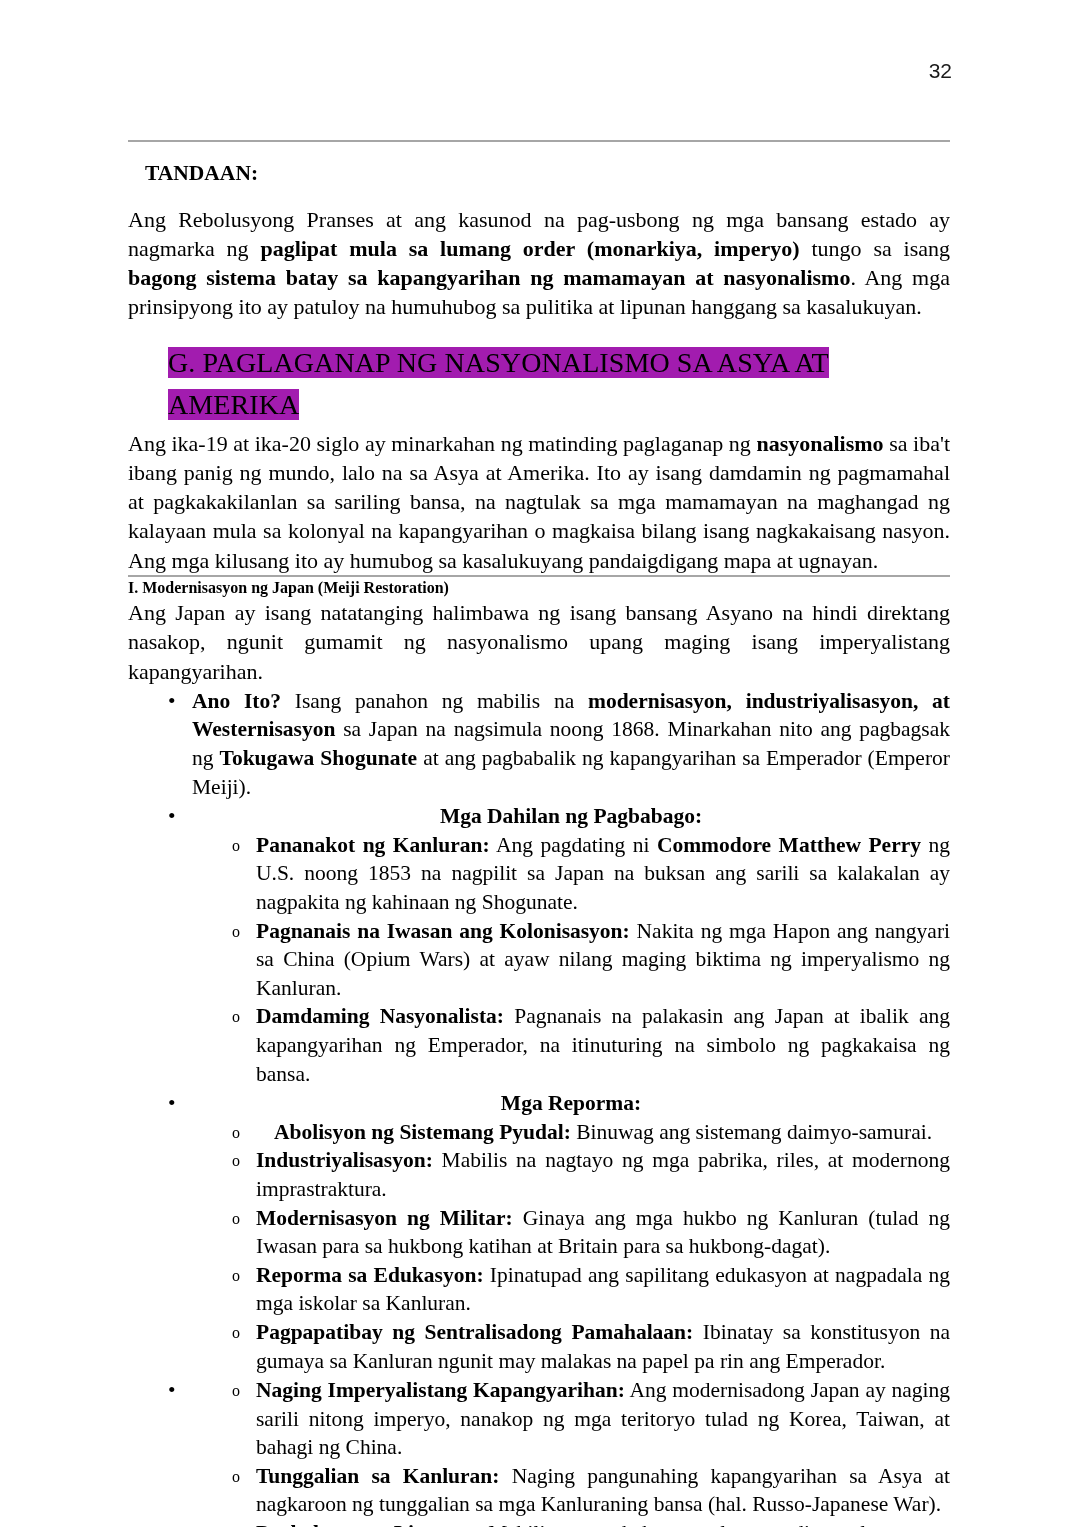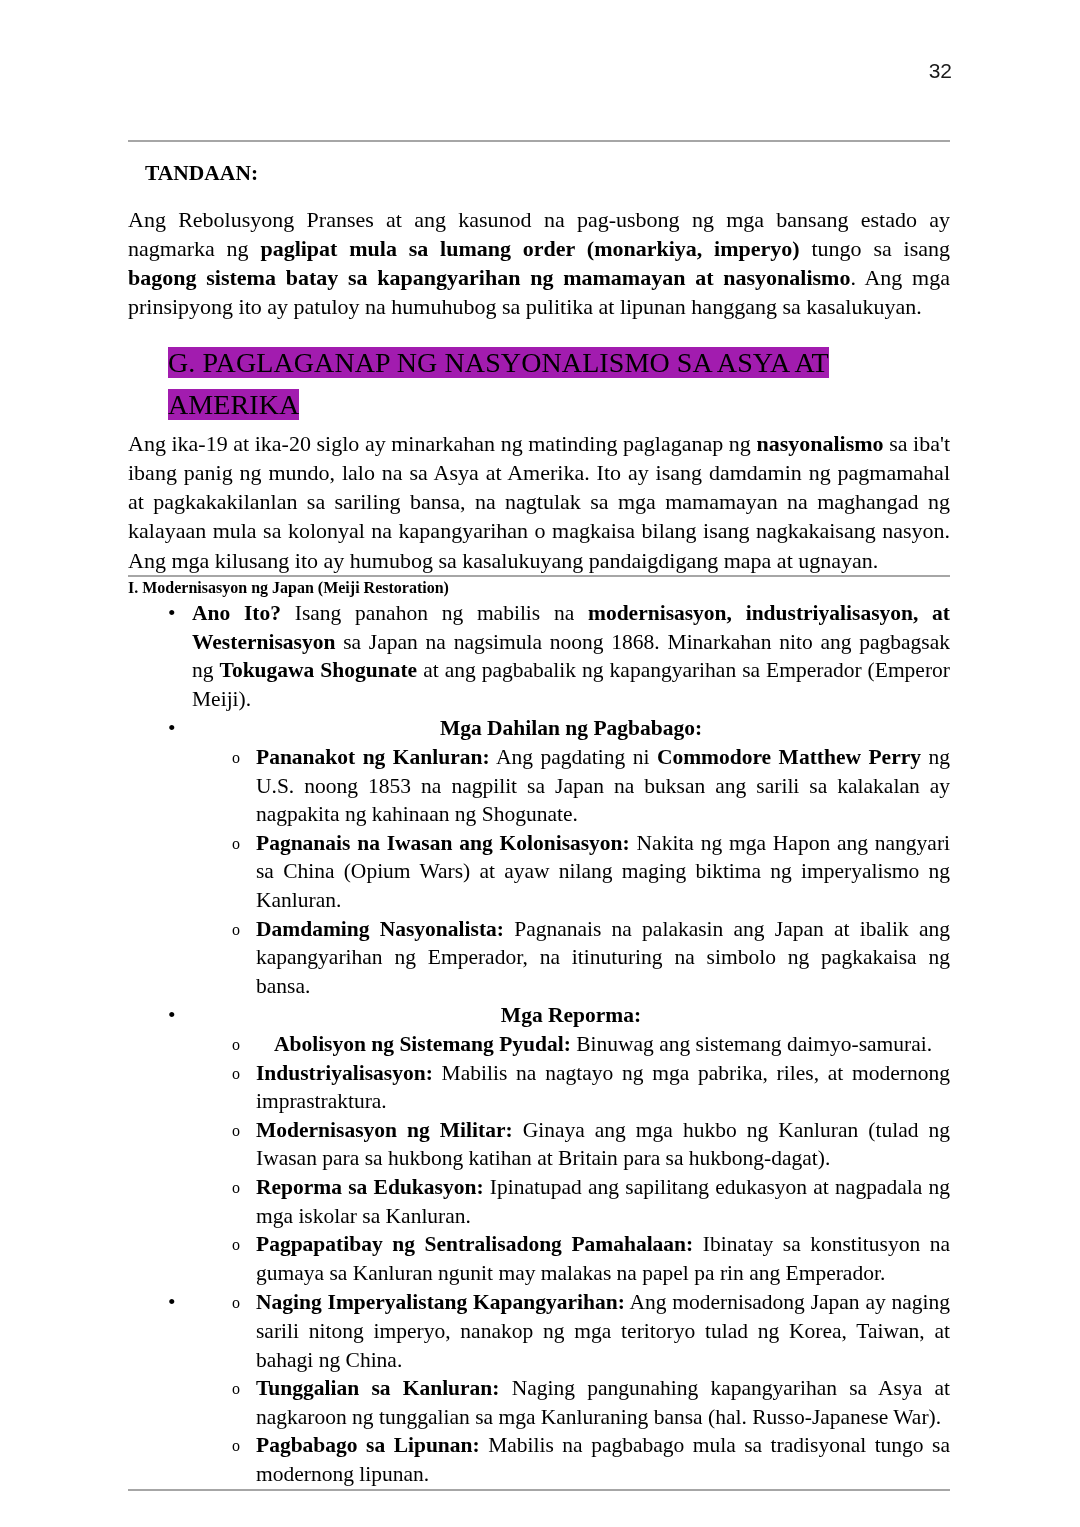--- a/index.html
+++ b/index.html
@@ -143,20 +143,21 @@
     <div class="section-heading-wrap">
       <span class="section-heading">G.  PAGLAGANAP NG NASYONALISMO SA ASYA AT AMERIKA</span>
     </div>
 
     <p class="para-after-heading"><span>Ang ika-19 at ika-20 siglo ay minarkahan ng matinding paglaganap ng </span><b>nasyonalismo</b><span> sa iba't ibang panig ng mundo, lalo na sa Asya at Amerika. Ito ay isang damdamin ng pagmamahal at pagkakakilanlan sa sariling bansa, na nagtulak sa mga mamamayan na maghangad ng kalayaan mula sa kolonyal na kapangyarihan o magkaisa bilang isang nagkakaisang nasyon. Ang mga kilusang ito ay humubog sa kasalukuyang pandaigdigang mapa at ugnayan.</span></p>
 
     <hr class="rule rule-mid">
 
     <div class="subhead">I. Modernisasyon ng Japan (Meiji Restoration)</div>
 
+    <p>Ang Japan ay isang natatanging halimbawa ng isang bansang Asyano na hindi direktang nasakop, ngunit gumamit ng nasyonalismo upang maging isang imperyalistang kapangyarihan.</p>
 
     <ul class="lvl1">
 
       <li>
         <span class="bullet-marker">•</span>
         <span class="li-body"><b>Ano Ito?</b><span> Isang panahon ng mabilis na </span><b>modernisasyon, industriyalisasyon, at Westernisasyon</b><span> sa Japan na nagsimula noong 1868. Minarkahan nito ang pagbagsak ng </span><b>Tokugawa Shogunate</b><span> at ang pagbabalik ng kapangyarihan sa Emperador (Emperor Meiji).</span></span>
       </li>
 
       <li>
         <span class="bullet-marker">•</span>

